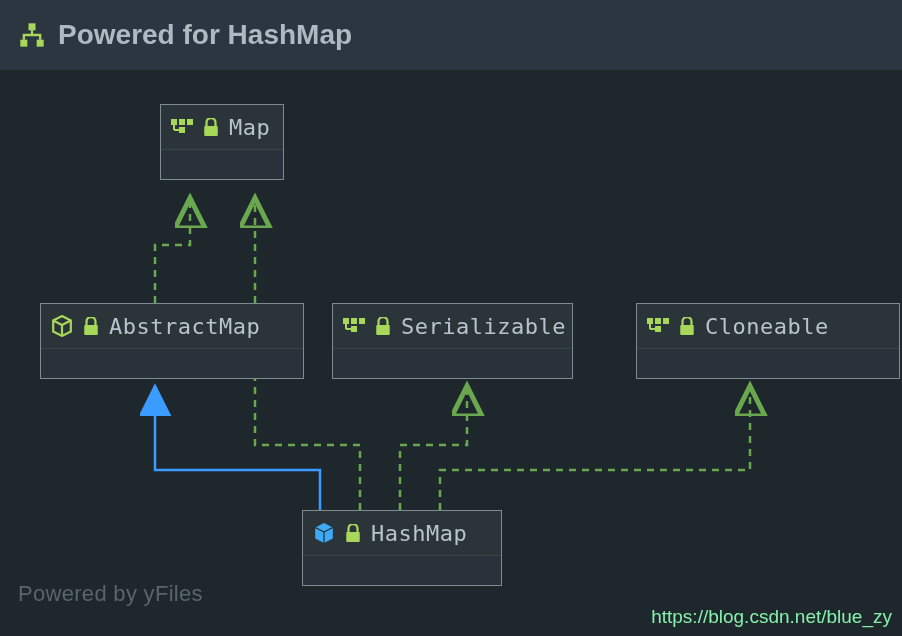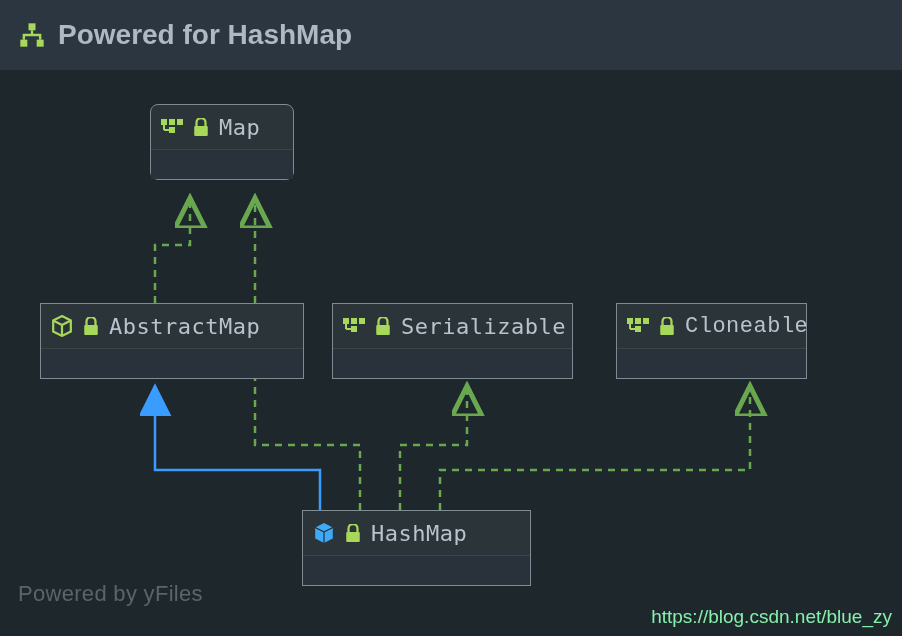--- a/index.html
+++ b/index.html
@@ -125,21 +125,21 @@
 
     <path d="M 360 440 L 360 375 L 255 375 L 255 128" stroke="#6aa84f" stroke-width="2.5" fill="none" stroke-dasharray="7,6" marker-end="url(#arrow-green)"></path>
 
     <path d="M 320 440 L 320 400 L 155 400 L 155 316" stroke="#3b9cff" stroke-width="2.5" fill="none" marker-end="url(#arrow-blue)"></path>
 
     <path d="M 400 440 L 400 375 L 467 375 L 467 316" stroke="#6aa84f" stroke-width="2.5" fill="none" stroke-dasharray="7,6" marker-end="url(#arrow-green)"></path>
 
     <path d="M 440 440 L 440 400 L 750 400 L 750 316" stroke="#6aa84f" stroke-width="2.5" fill="none" stroke-dasharray="7,6" marker-end="url(#arrow-green)"></path>
   </svg>
 
-  <div class="node" style="left:150px; top:34px; width:144px;border-radius:8px;">
+  <div class="node" style="left:160px; top:34px; width:124px;">
     <div class="node-header">
       <span class="type-icon">
         <svg width="22" height="18" viewBox="0 0 22 16">
           <g fill="#a8d85a">
               <rect x="0" y="0" width="6" height="6"></rect>
               <rect x="8" y="0" width="6" height="6"></rect>
               <rect x="16" y="0" width="6" height="6"></rect>
               <rect x="8" y="8" width="6" height="6"></rect>
             </g>
           <g stroke="#a8d85a" stroke-width="2">
@@ -198,21 +198,21 @@
         <svg width="16" height="18" viewBox="0 0 14 16">
             <path d="M3 7 L3 4 A4 4 0 0 1 11 4 L11 7" stroke="#a8d85a" stroke-width="2" fill="none"></path>
             <rect x="1" y="7" width="12" height="9" rx="1" fill="#a8d85a"></rect>
           </svg>
       </span>
       <span class="node-label">Serializable</span>
     </div>
     <div class="node-body"></div>
   </div>
 
-  <div class="node" style="left:616px; top:233px; width:191px;font-family:Liberation Mono, monospace;">
+  <div class="node" style="left:636px; top:233px; width:264px;">
     <div class="node-header">
       <span class="type-icon">
         <svg width="22" height="18" viewBox="0 0 22 16">
           <g fill="#a8d85a">
               <rect x="0" y="0" width="6" height="6"></rect>
               <rect x="8" y="0" width="6" height="6"></rect>
               <rect x="16" y="0" width="6" height="6"></rect>
               <rect x="8" y="8" width="6" height="6"></rect>
             </g>
           <g stroke="#a8d85a" stroke-width="2">
@@ -225,21 +225,21 @@
         <svg width="16" height="18" viewBox="0 0 14 16">
             <path d="M3 7 L3 4 A4 4 0 0 1 11 4 L11 7" stroke="#a8d85a" stroke-width="2" fill="none"></path>
             <rect x="1" y="7" width="12" height="9" rx="1" fill="#a8d85a"></rect>
           </svg>
       </span>
       <span class="node-label">Cloneable</span>
     </div>
     <div class="node-body"></div>
   </div>
 
-  <div class="node" style="left:302px; top:440px; width:229px;">
+  <div class="node" style="left:302px; top:440px; width:200px;">
     <div class="node-header">
       <span class="type-icon">
         <svg width="22" height="22" viewBox="0 0 20 20">
             <path d="M10 1 L18 5 L18 15 L10 19 L2 15 L2 5 Z" fill="#3fa9f5"></path>
             <path d="M2 5 L10 9 L18 5 M10 9 L10 19" fill="none" stroke="#1e272c" stroke-width="1"></path>
           </svg>
       </span>
       <span class="lock-icon">
         <svg width="16" height="18" viewBox="0 0 14 16">
             <path d="M3 7 L3 4 A4 4 0 0 1 11 4 L11 7" stroke="#a8d85a" stroke-width="2" fill="none"></path>

